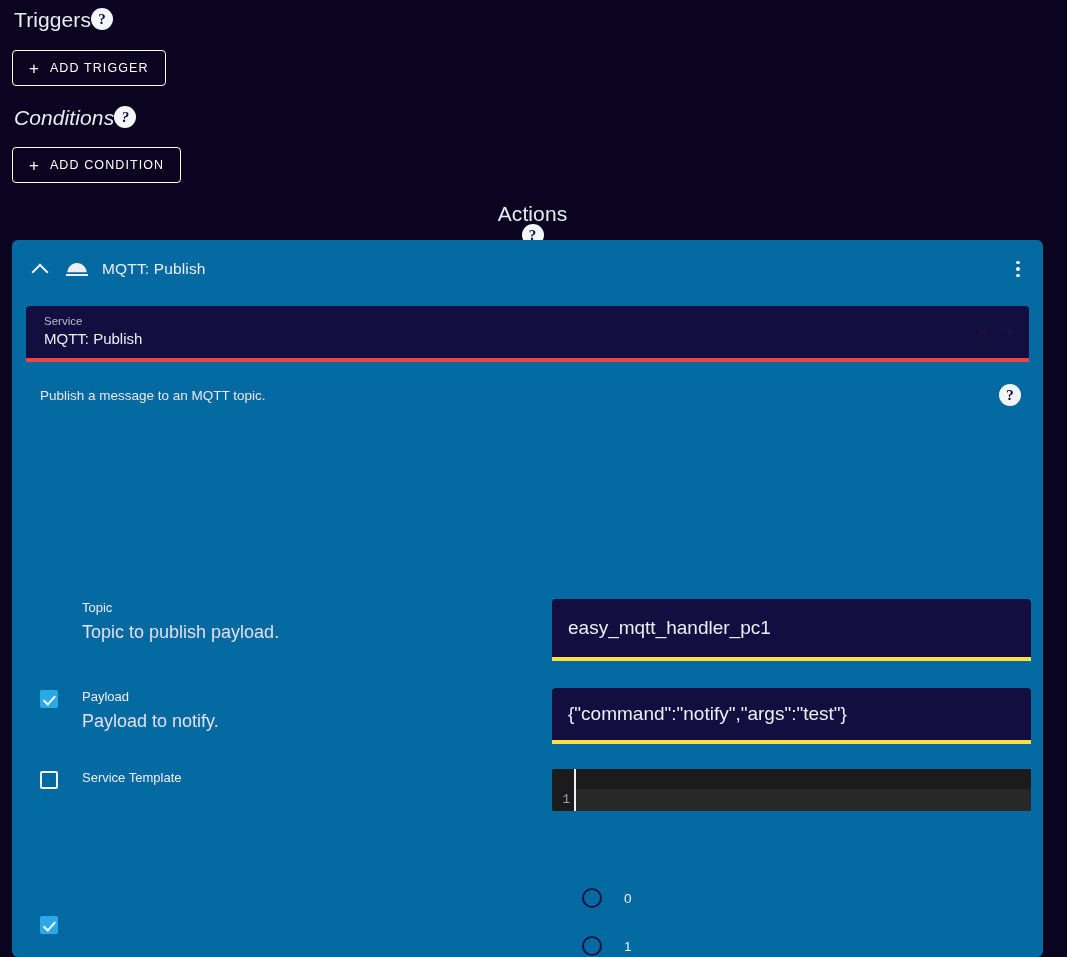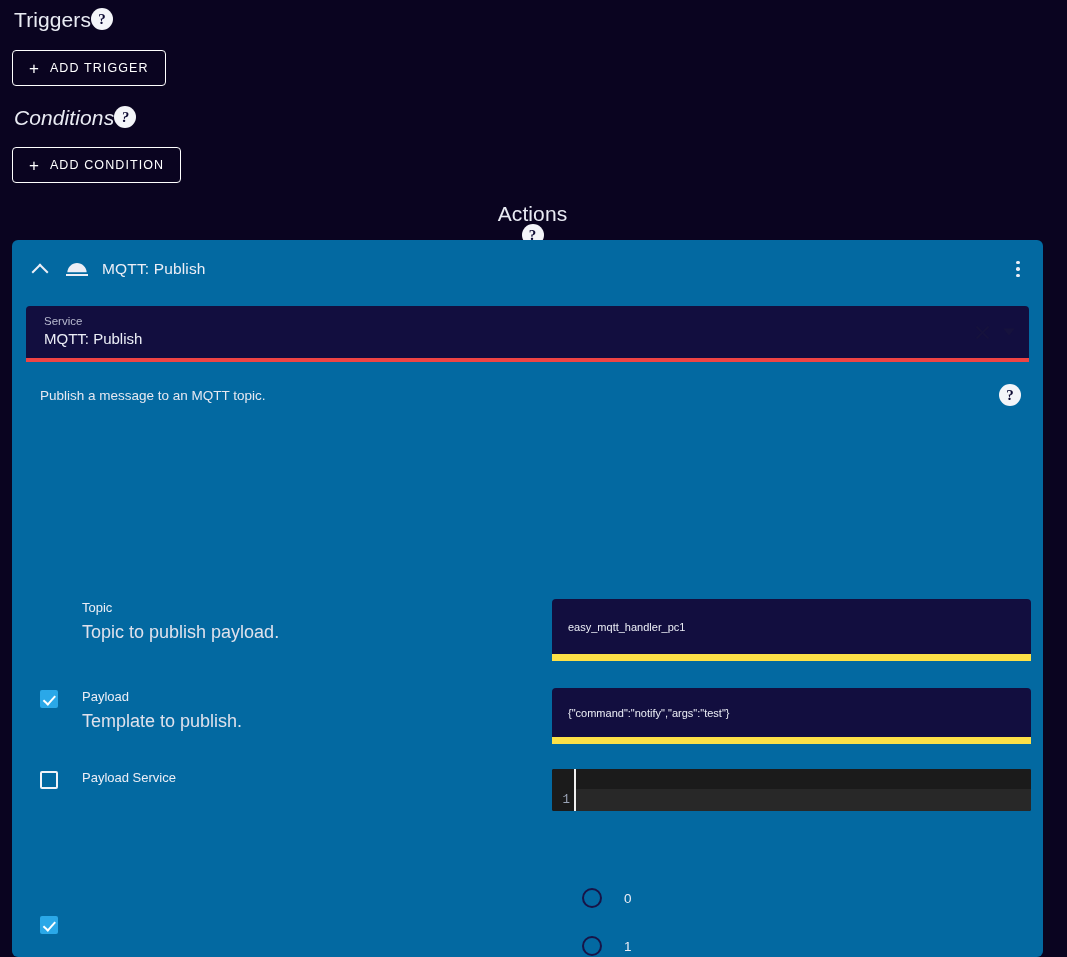--- a/index.html
+++ b/index.html
@@ -239,28 +239,28 @@
     line-height: 1.45;
     margin-top: 2px;
   }
 
   .row-right { flex: 1; padding-right: 12px; }
 
   
   .text-input {
     background: #120e3f;
     border: none;
-    border-bottom: 7px solid #fde047;
+    border-bottom: 4px solid #fde047;
     border-radius: 4px 4px 0 0;
     height: 56px;
     width: 479px;
     padding: 0 16px;
     color: #eceef6;
     font-family: "Liberation Sans", sans-serif;
-    font-size: 11px;
+    font-size: 19px;
     outline: none;
   }
   .text-input.tall { height: 62px; }
 
   
   .code-editor {
     width: 479px;
     height: 42px;
     background: #1b1b1b;
     display: flex;
@@ -392,33 +392,33 @@
       <div class="row-right">
         <input class="text-input tall" type="text" value="easy_mqtt_handler_pc1" style="">
       </div>
     </div>
 
     <div class="field-row" style="top:282px;gap:22px;">
       <div class="row-left">
         <div class="cb checked"></div>
         <div class="row-text">
           <div class="row-name">Payload</div>
-          <div class="row-desc">Template to publish.</div>
+          <div class="row-desc">Payload to notify.</div>
         </div>
       </div>
       <div class="row-right">
         <input class="text-input" type="text" value="{&quot;command&quot;:&quot;notify&quot;,&quot;args&quot;:&quot;test&quot;}" style="">
       </div>
     </div>
 
     <div class="field-row" style="top:363px;">
       <div class="row-left">
         <div class="cb unchecked"></div>
         <div class="row-text">
-          <div class="row-name">Payload Service</div>
+          <div class="row-name">Service Template</div>
         </div>
       </div>
       <div class="row-right">
         <div class="code-editor">
           <div class="code-gutter">1</div>
           <div class="code-caret"></div>
           <div class="code-body"></div>
         </div>
       </div>
     </div>

